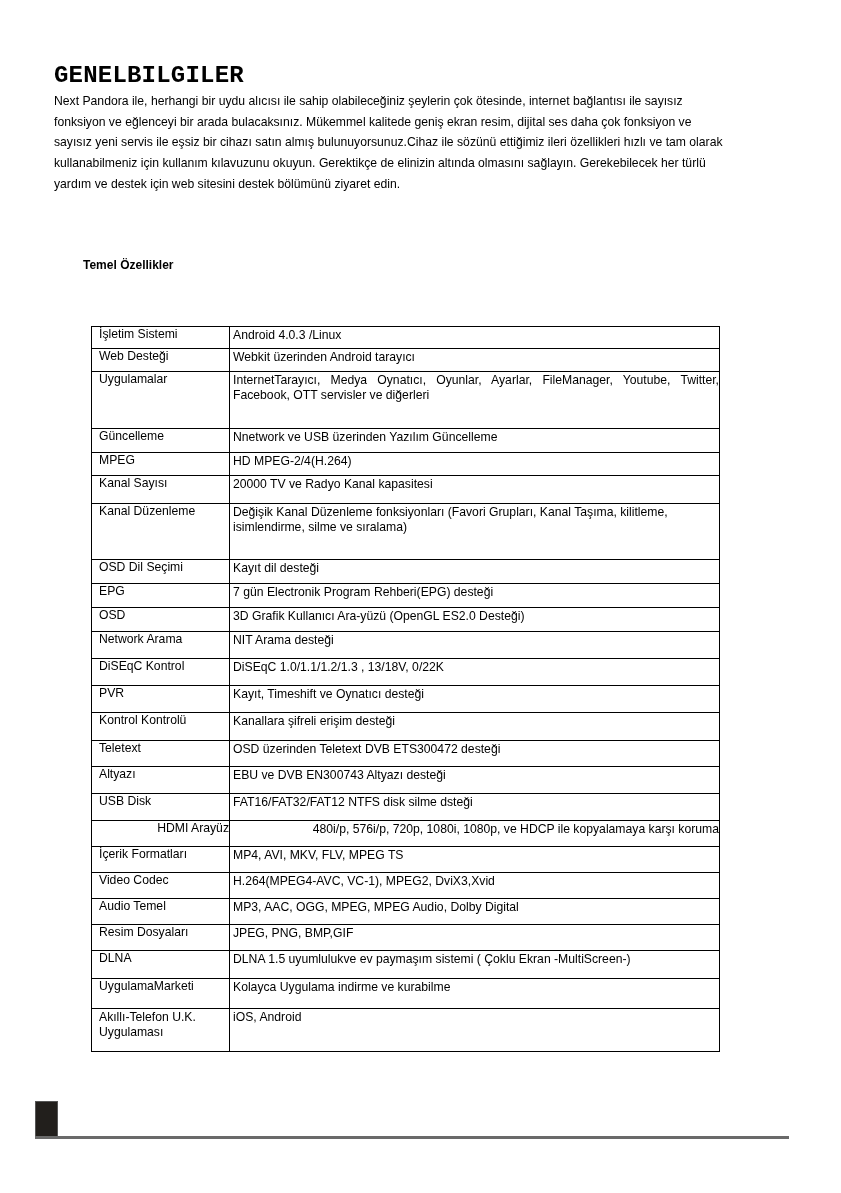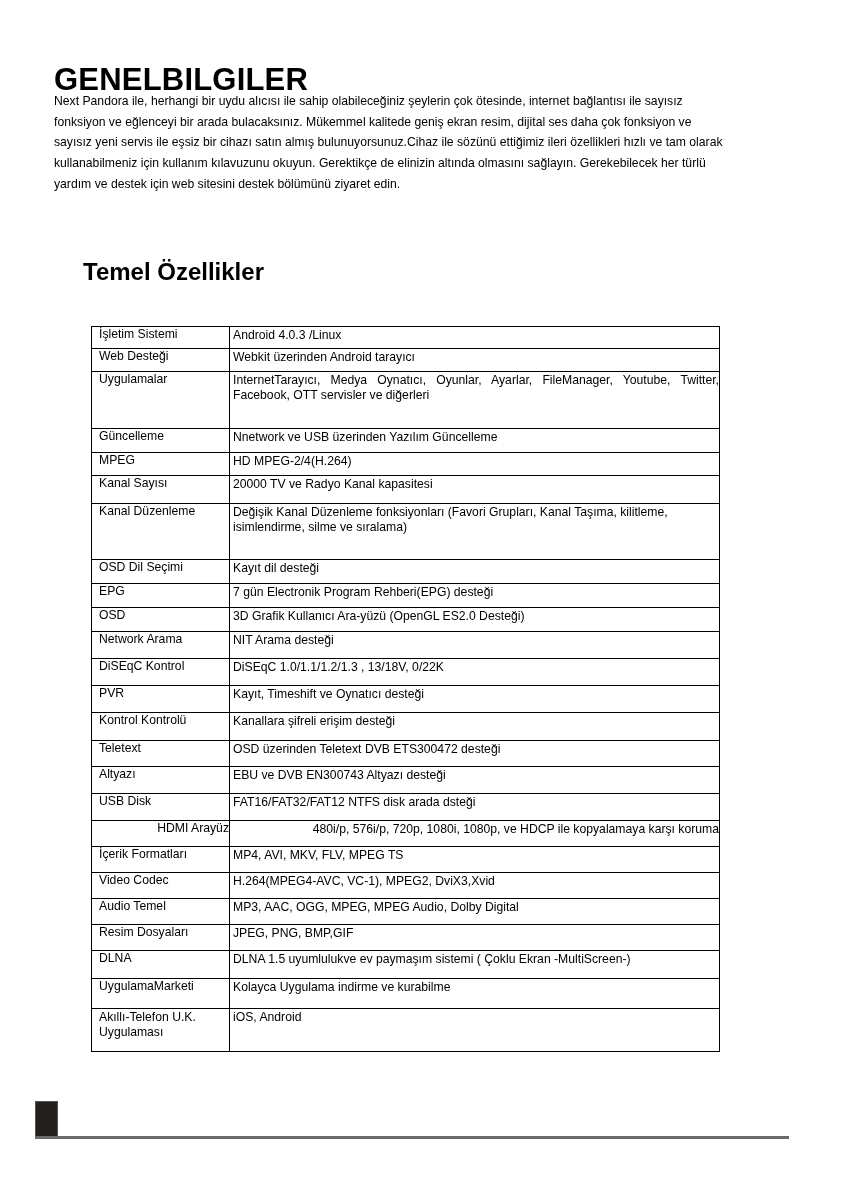--- a/index.html
+++ b/index.html
@@ -1,19 +1,19 @@
 <!DOCTYPE html>
 <html><head>
 <meta charset="utf-8">
 <style>
   html, body { margin: 0; padding: 0; background: #ffffff; }
   body { width: 841px; height: 1193px; position: relative; overflow: hidden; font-family: "Liberation Sans", sans-serif; color: #000; }
-  .title { position: absolute; left: 54px; top: 62px; font-family: Liberation Sans, sans-serif; font-weight: bold; font-size: 31px; letter-spacing: 0.2px; margin: 0; }
+  .title { position: absolute; left: 54px; top: 62px; font-family: Liberation Mono, monospace; font-weight: bold; font-size: 24px; letter-spacing: 0.2px; margin: 0; }
   .intro { position: absolute; left: 54px; top: 91px; width: 760px; font-size: 12.2px; line-height: 20.7px; margin: 0; white-space: pre-line; }
-  .subtitle { position: absolute; left: 83px; top: 258px; font-size: 24px; font-weight: bold; margin: 0; }
+  .subtitle { position: absolute; left: 83px; top: 258px; font-size: 12px; font-weight: bold; margin: 0; }
   table.spec { position: absolute; left: 91px; top: 326px; width: 629px; border-collapse: collapse; font-size: 12.2px; }
   table.spec td { border: 1px solid #000; vertical-align: top; padding: 0 0 0 3px; line-height: 15px; }
   table.spec td.k { width: 130px; padding-left: 7px; }
   table.spec td.v { padding-top: 1px; }
   table.spec td.just { text-align: justify; text-align-last: left; }
   .footer-block { position: absolute; left: 35px; top: 1101px; width: 23px; height: 36px; background: #221f1c; border: 1px solid #555; box-sizing: border-box; }
   .footer-line { position: absolute; left: 35px; top: 1136px; width: 754px; height: 3px; background: #6a6a6a; }
 </style>
 </head>
 <body>
@@ -87,21 +87,21 @@
       <tr style="height: 26px;">
         <td class="k">Teletext</td>
         <td class="v">OSD üzerinden Teletext  DVB ETS300472 desteği</td>
       </tr>
       <tr style="height: 27px;">
         <td class="k">Altyazı</td>
         <td class="v">EBU ve DVB EN300743 Altyazı desteği</td>
       </tr>
       <tr style="height: 27px;">
         <td class="k">USB Disk</td>
-        <td class="v">FAT16/FAT32/FAT12 NTFS disk arada dsteği</td>
+        <td class="v">FAT16/FAT32/FAT12 NTFS disk silme dsteği</td>
       </tr>
       <tr style="height: 26px; text-align: right;">
         <td class="k">HDMI Arayüz</td>
         <td class="v">480i/p, 576i/p, 720p, 1080i, 1080p, ve HDCP ile kopyalamaya karşı koruma</td>
       </tr>
       <tr style="height: 26px;">
         <td class="k">İçerik Formatları</td>
         <td class="v">MP4, AVI, MKV, FLV, MPEG TS</td>
       </tr>
       <tr style="height: 26px;">

